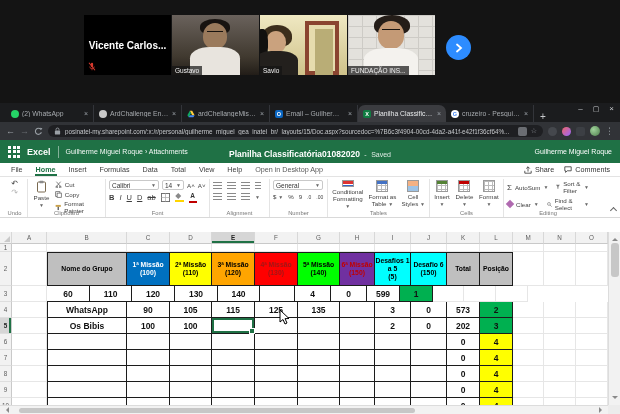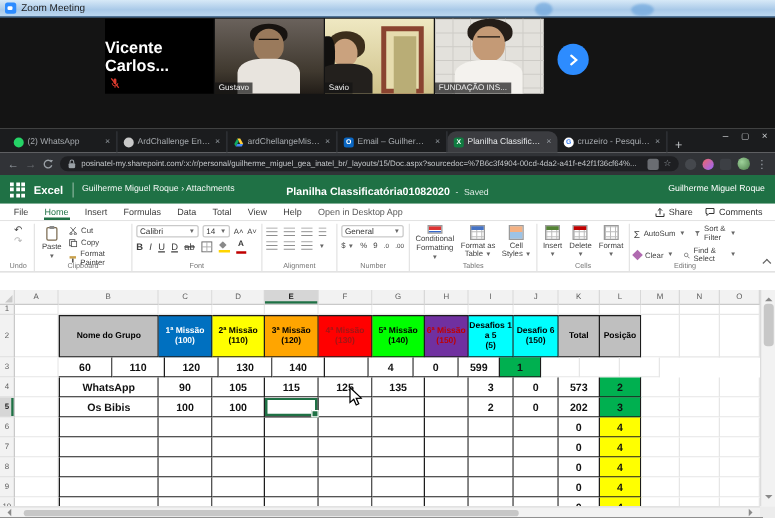--- a/index.html
+++ b/index.html
@@ -15,21 +15,21 @@
     gap:4px; padding-left:4px; border-bottom:1px solid #5b87b4; overflow:hidden; }
   #zoom-titlebar .blob { position:absolute; border-radius:50%; background:#5d9bd8; opacity:.55; filter:blur(1px); }
   .zoom-app-icon { width:9px; height:9px; border-radius:2px; background:#2D8CFF; position:relative; flex:0 0 auto; }
   .zoom-app-icon::after { content:""; position:absolute; left:2px; top:3px; width:4px; height:3px; background:#fff; border-radius:1px; }
   #zoom-title { font-size:8px; color:#1b1b1b; }
   #video-strip { top:15px; left:84px; display:flex; gap:1px; }
   .vtile { position:relative; width:87px; height:60px; background:#000; overflow:hidden; }
   .vname { position:absolute; left:0; bottom:0; background:rgba(20,20,20,.7); color:#f2f2f2;
     font-size:6.5px; padding:1px 3px; max-width:95%; white-space:nowrap; overflow:hidden; }
   .vcenter { position:absolute; inset:0; display:flex; align-items:center; justify-content:center;
-    color:#fff; font-weight:bold; font-size:13px; }
+    color:#fff; font-weight:bold; font-size:10px; }
   .head { position:absolute; border-radius:50% 50% 45% 45%; }
   .hair { position:absolute; border-radius:50% 50% 40% 40%; }
   .shirt { position:absolute; border-radius:40% 40% 0 0; }
   .glasses { position:absolute; height:3px; border-top:1.5px solid #17120e; width:16px; }
   
   .t-gustavo { background:linear-gradient(180deg,#6a625c,#40392f 70%,#221d18); }
   .t-savio  { background:linear-gradient(180deg,#efe8c2,#cfc28a); }
   .t-savio .door { position:absolute; right:8px; top:6px; width:34px; height:54px;
      border:4px solid #8a4430; background:#e6dcae; }
   .t-savio .doorin { position:absolute; right:14px; top:14px; width:18px; height:46px; background:#b9ad76; }
@@ -71,21 +71,21 @@
   #crumb { font-size:7px; opacity:.95; white-space:nowrap; }
   #doc-title-wrap { position:absolute; left:0; right:0; text-align:center; pointer-events:none; }
   #doc-title { font-size:8.5px; font-weight:bold; }
   #doc-status { font-size:7px; opacity:.85; }
   #xl-user { margin-left:auto; font-size:7px; white-space:nowrap; }
 
   
   #menurow { top:163px; left:0; width:620px; height:14px; background:#fff; border-bottom:1px solid #e3e3e3;
      display:flex; align-items:center; gap:11px; padding:0 10px; font-size:7.2px; color:#3c3c3c; }
   .mtab { padding:2px 1px; }
-  .mtab.active { color:#1f7145; font-weight:normal; box-shadow:inset 0 -2px 0 #1f7145; }
+  .mtab.active { color:#1f7145; font-weight:bold; box-shadow:inset 0 -2px 0 #1f7145; }
   .mdim { color:#5a5a5a; }
   #menu-right { margin-left:auto; display:flex; gap:10px; align-items:center; color:#333; }
   .mbtn { display:flex; gap:3px; align-items:center; }
 
   
   #ribbon { top:177px; left:0; width:620px; height:41px; background:#fff; border-bottom:1px solid #d9d9d9;
      display:flex; align-items:stretch; padding:2px 2px 0 2px; }
   .rgroup { position:relative; border-right:1px solid #e4e4e4; padding:1px 3px 8px 3px; display:flex; gap:3px; }
   .rlabel { position:absolute; bottom:1px; left:0; right:0; text-align:center; font-size:5.8px; color:#777; }
   .ric { color:#4a4a4a; font-size:8px; line-height:1; }
@@ -160,26 +160,20 @@
 
   
   #cursor { top:309px; left:279px; width:11px; height:16px; z-index:50; }
 </style>
 </head>
 <body>
 
 <div id="stage">
 
   <div id="zoom-win" class="abs">
-    <div id="zoom-titlebar" class="abs">
-      <span class="blob" style="left:428px; top:2px; width:14px; height:11px;"></span>
-      <span class="blob" style="left:505px; top:3px; width:18px; height:10px;"></span>
-      <span class="zoom-app-icon"></span>
-      <span id="zoom-title">Zoom Meeting</span>
-    </div>
     <div id="video-strip" class="abs">
       <div class="vtile">
         <div class="vcenter">Vicente  Carlos...</div>
         <svg class="mic-off" viewBox="0 0 10 12">
           <rect x="3.5" y="1" width="3" height="6" rx="1.5" fill="#d83a2e"></rect>
           <path d="M2 6a3 3 0 0 0 6 0M5 9v2" stroke="#d83a2e" stroke-width="1" fill="none"></path>
           <line x1="1" y1="1" x2="9" y2="11" stroke="#d83a2e" stroke-width="1.4"></line>
         </svg>
       </div>
       <div class="vtile t-gustavo">

